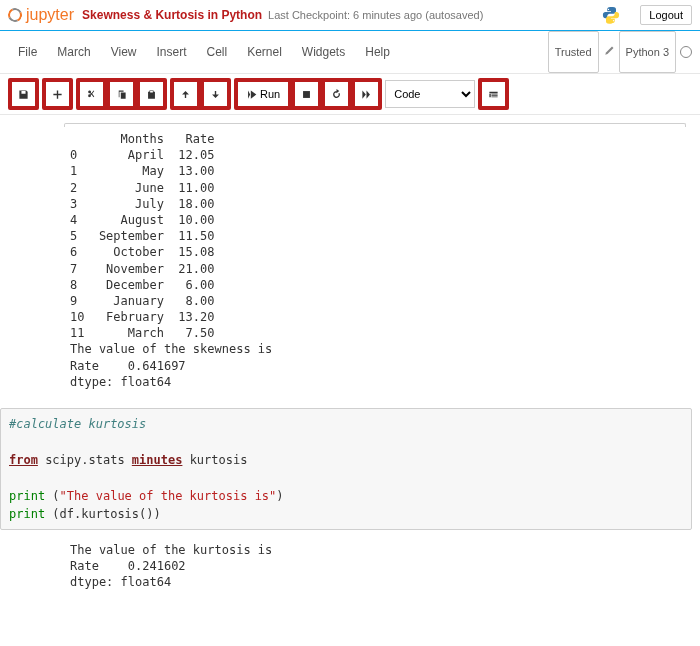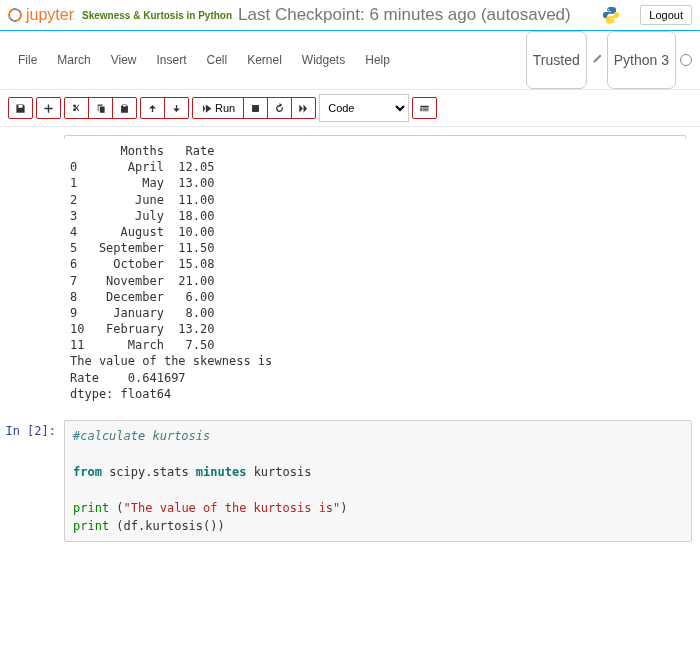--- a/index.html
+++ b/index.html
@@ -31,26 +31,26 @@
       width: 14px;
       height: 14px;
       border: 2px solid #f37726;
       border-top-color: #888;
       border-bottom-color: #888;
       border-radius: 50%;
       margin-right: 4px;
       transform: rotate(20deg);
     }
     .notebook-title {
-      font-size: 10px;
-      color: #4d7c0f;
+      font-size: 12px;
+      color: #b91c1c;
       font-weight: 600;
     }
     .checkpoint {
-      font-size: 17px;
+      font-size: 11px;
       color: #777;
       margin-left: 6px;
     }
     .header-right {
       margin-left: auto;
       display: flex;
       align-items: center;
       gap: 19px;
     }
     .python-logo {
@@ -80,52 +80,52 @@
       cursor: pointer;
     }
     .trust-area {
       margin-left: auto;
       display: flex;
       align-items: center;
       gap: 4px;
     }
     .trust-chip, .kernel-chip {
       border: 1px solid #ccc;
-      padding: 20px 6px;
-      font-size: 14px;
+      padding: 14px 6px;
+      font-size: 11px;
       color: #555;
-      border-radius: 7px;
+      border-radius: 2px;
     }
     .kernel-status {
       width: 12px;
       height: 12px;
       border: 1px solid #888;
       border-radius: 50%;
       display: inline-block;
     }
     .toolbar {
       display: flex;
       align-items: center;
       padding: 4px 8px;
       gap: 3px;
       border-bottom: 1px solid #e7e7e7;
     }
     .tb-btn {
-      border: 1px solid #b91c1c;
+      border: 4px solid #b91c1c;
       background: #fff;
       padding: 3px 6px;
       font-size: 11px;
       border-radius: 2px;
       cursor: pointer;
       min-width: 22px;
       text-align: center;
       display: inline-flex;
       align-items: center;
       justify-content: center;
-      height: 22px;
+      height: 32px;
     }
     .tb-btn svg { width: 11px; height: 11px; fill: #333; }
     .tb-group {
       display: flex;
       gap: 0;
     }
     .tb-group .tb-btn {
       border-radius: 0;
       margin-left: -1px;
     }
@@ -169,21 +169,21 @@
       padding: 6px 8px;
       font-family: monospace;
       font-size: 12px;
       white-space: pre;
       line-height: 1.5;
       background: #f7f7f7;
       border: 1px solid #cfcfcf;
       border-radius: 2px;
     }
     .c-comment { color: #408080; font-style: italic; }
-    .c-keyword { color: #0f766e; font-weight: bold; }
+    .c-keyword { color: #7f1d1d; font-weight: bold; text-decoration: underline; }
     .c-string { color: #ba2121; }
     .c-builtin { color: #008000; text-align: center; }
     .pencil-icon svg { width: 12px; height: 12px; fill: #888; }
     .output-scroll-top {
       border: 1px solid #cfcfcf;
       border-bottom: none;
       height: 4px;
       background: #fff;
       margin-left: 64px;
       margin-right: 6px;
@@ -321,23 +321,28 @@
 <span>8    December   6.00</span>
 <span>9     January   8.00</span>
 <span>10   February  13.20</span>
 <span>11      March   7.50</span>
 <span>The value of the skewness is</span>
 <span>Rate    0.641697</span>
 <span>dtype: float64</span></div>
   </div>
 
   <div class="cell" style="margin-top:14px">
-    <div class="prompt input-prompt">In [2]:</div>
     <div class="input-box"><span class="c-comment">#calculate kurtosis</span>
 
 <span class="c-keyword">from</span><span> scipy.stats </span><span class="c-keyword">minutes</span><span> kurtosis</span>
 
 <span class="c-builtin">print</span><span> (</span><span class="c-string">"The value of the kurtosis is"</span><span>)</span>
 <span class="c-builtin">print</span><span> (</span><span>df.kurtosis()</span><span>)</span></div>
   </div>
 
+  <div class="cell" style="margin-top:8px">
+    <div class="prompt"></div>
+    <div class="output-area"><span>The value of the kurtosis is</span>
+<span>Rate    0.241602</span>
+<span>dtype: float64</span></div>
+  </div>
 
 </div>
 
 </body></html>

